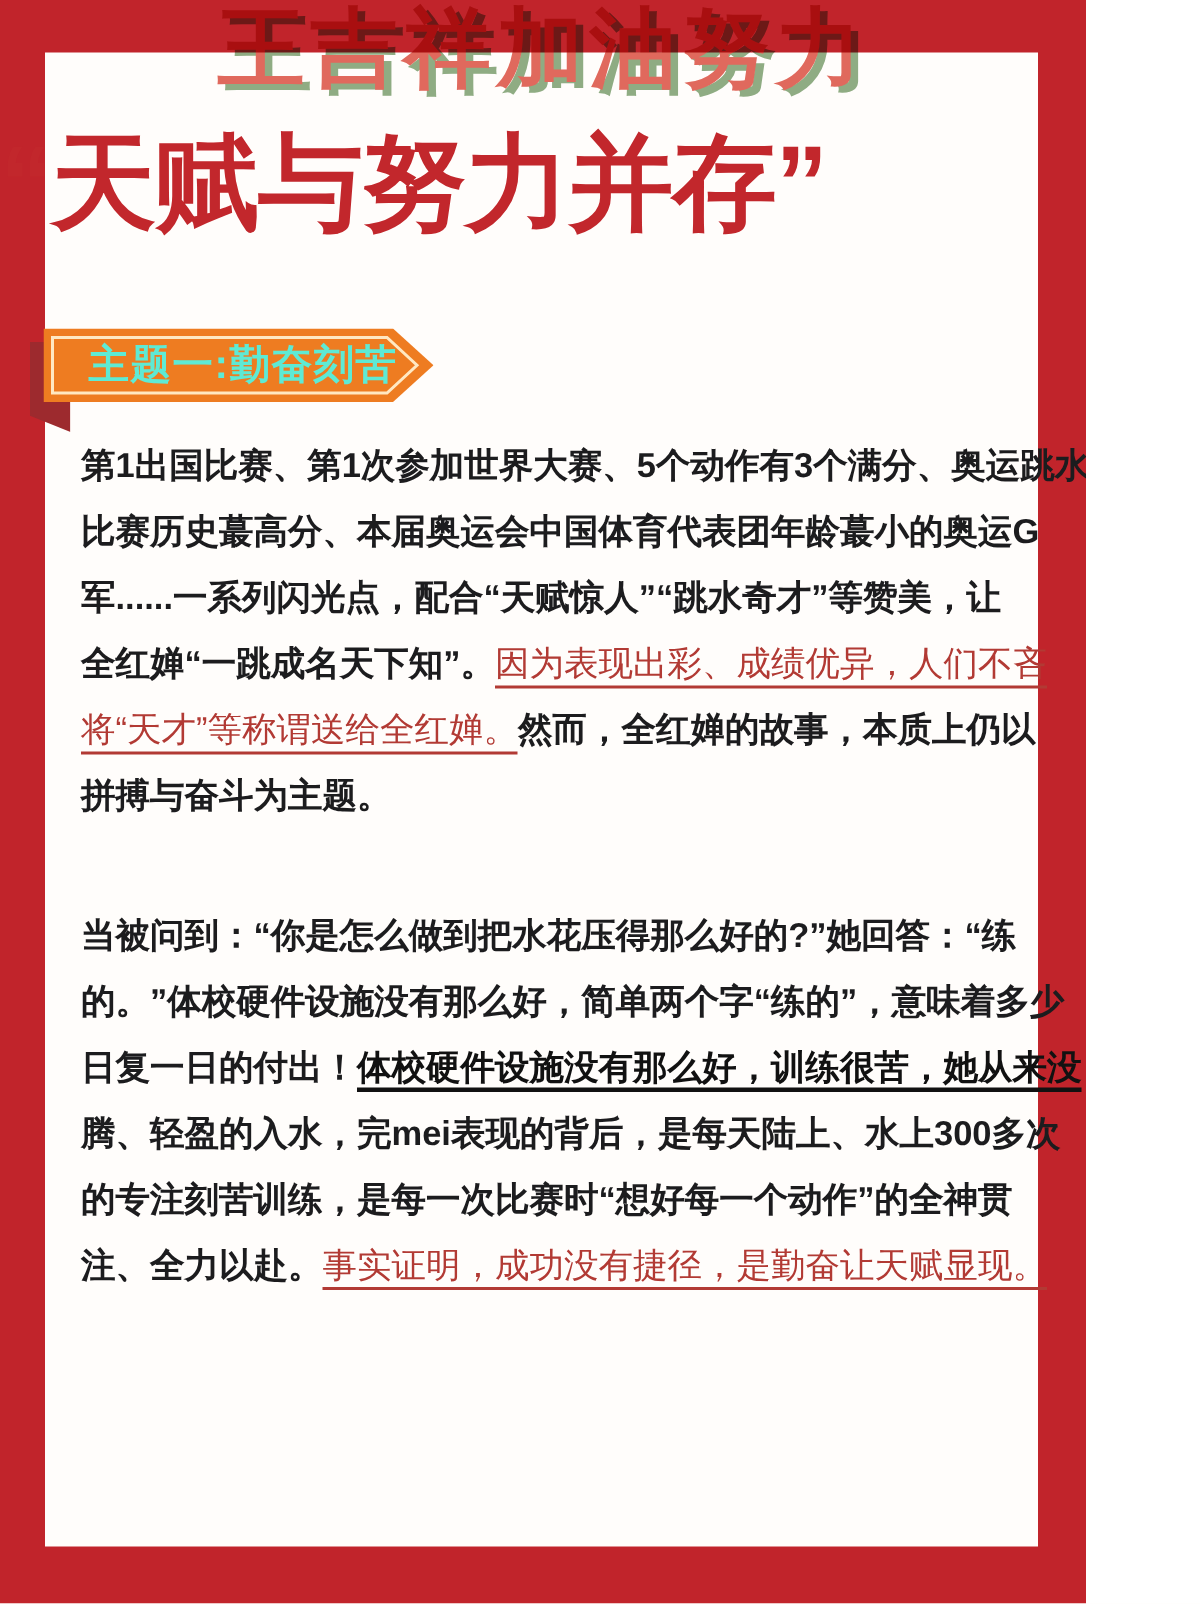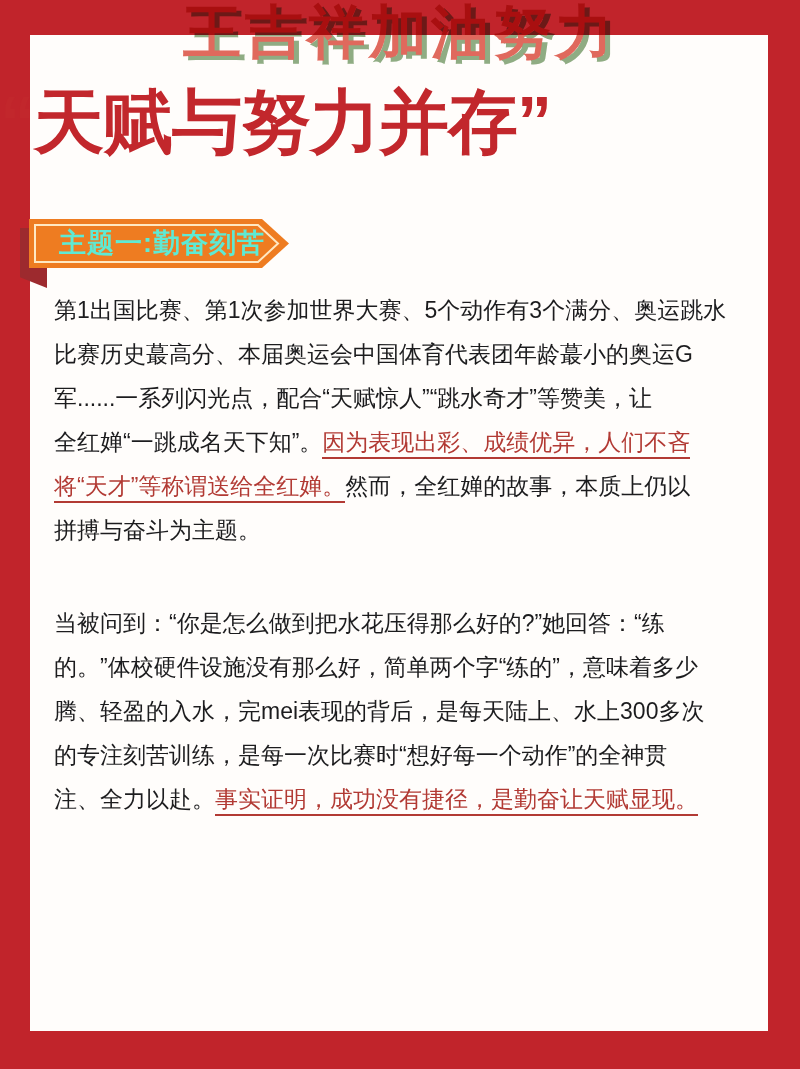--- a/index.html
+++ b/index.html
@@ -8,21 +8,21 @@
     --badge-orange:#ee7c21;
     --badge-outline:#ffe8c2;
     --badge-tab-dark:#9d2a2e;
     --text-black:#1c1c1e;
     --highlight-red:#b23a34;
     --watermark-red:#e06a5e;
     --watermark-green:#8fae85;
   }
   html,body{margin:0;padding:0;}
   .page{
-    position:relative;width:800px;height:1069px;overflow:hidden;
+    position:relative;width:724px;height:1069px;overflow:hidden;
     background:var(--frame-red);
     font-family:"Liberation Sans",sans-serif;
   }
   .inner{
     position:absolute;left:30px;top:35px;right:32px;bottom:38px;
     background:#fffdfb;
   }
   .watermark{
     position:absolute;top:-6px;left:0;width:100%;text-align:center;
     font-family:"Liberation Serif",serif;
@@ -53,21 +53,21 @@
     white-space:nowrap;
   }
   .content{
     position:absolute;left:54px;top:288px;width:700px;
   }
   .paragraph + .paragraph{margin-top:49px;}
   .line{
     height:44px;line-height:44px;font-size:23px;
     color:var(--text-black);white-space:nowrap;
   }
-  .seg-n{font-weight:400;}
+  .seg-n{font-weight:700;}
   .seg-b{
     font-weight:700;color:#111;
     border-bottom:3px solid #111;padding-bottom:1px;
   }
   .seg-r{
     font-weight:400;color:var(--highlight-red);
     border-bottom:2px solid var(--highlight-red);padding-bottom:2px;
   }
 </style>
 </head>
@@ -95,18 +95,19 @@
         <div class="line"><span class="seg-n">第1出国比赛、第1次参加世界大赛、5个动作有3个满分、奥运跳水</span></div>
         <div class="line"><span class="seg-n">比赛历史蕞高分、本届奥运会中国体育代表团年龄蕞小的奥运G</span></div>
         <div class="line"><span class="seg-n">军......一系列闪光点，配合“天赋惊人”“跳水奇才”等赞美，让</span></div>
         <div class="line"><span class="seg-n">全红婵“一跳成名天下知”。</span><span class="seg-r">因为表现出彩、成绩优异，人们不吝</span></div>
         <div class="line"><span class="seg-r">将“天才”等称谓送给全红婵。</span><span class="seg-n">然而，全红婵的故事，本质上仍以</span></div>
         <div class="line"><span class="seg-n">拼搏与奋斗为主题。</span></div>
       </div>
     <div class="paragraph">
         <div class="line"><span class="seg-n">当被问到：“你是怎么做到把水花压得那么好的?”她回答：“练</span></div>
         <div class="line"><span class="seg-n">的。”体校硬件设施没有那么好，简单两个字“练的”，意味着多少</span></div>
+        <div class="line"><span class="seg-n">日复一日的付出！</span><span class="seg-b">体校硬件设施没有那么好，训练很苦，她从来没</span></div>
         <div class="line"><span class="seg-n">腾、轻盈的入水，完mei表现的背后，是每天陆上、水上300多次</span></div>
         <div class="line"><span class="seg-n">的专注刻苦训练，是每一次比赛时“想好每一个动作”的全神贯</span></div>
         <div class="line"><span class="seg-n">注、全力以赴。</span><span class="seg-r">事实证明，成功没有捷径，是勤奋让天赋显现。</span></div>
       </div>
   </div>
 </div>
 
 </body></html>

